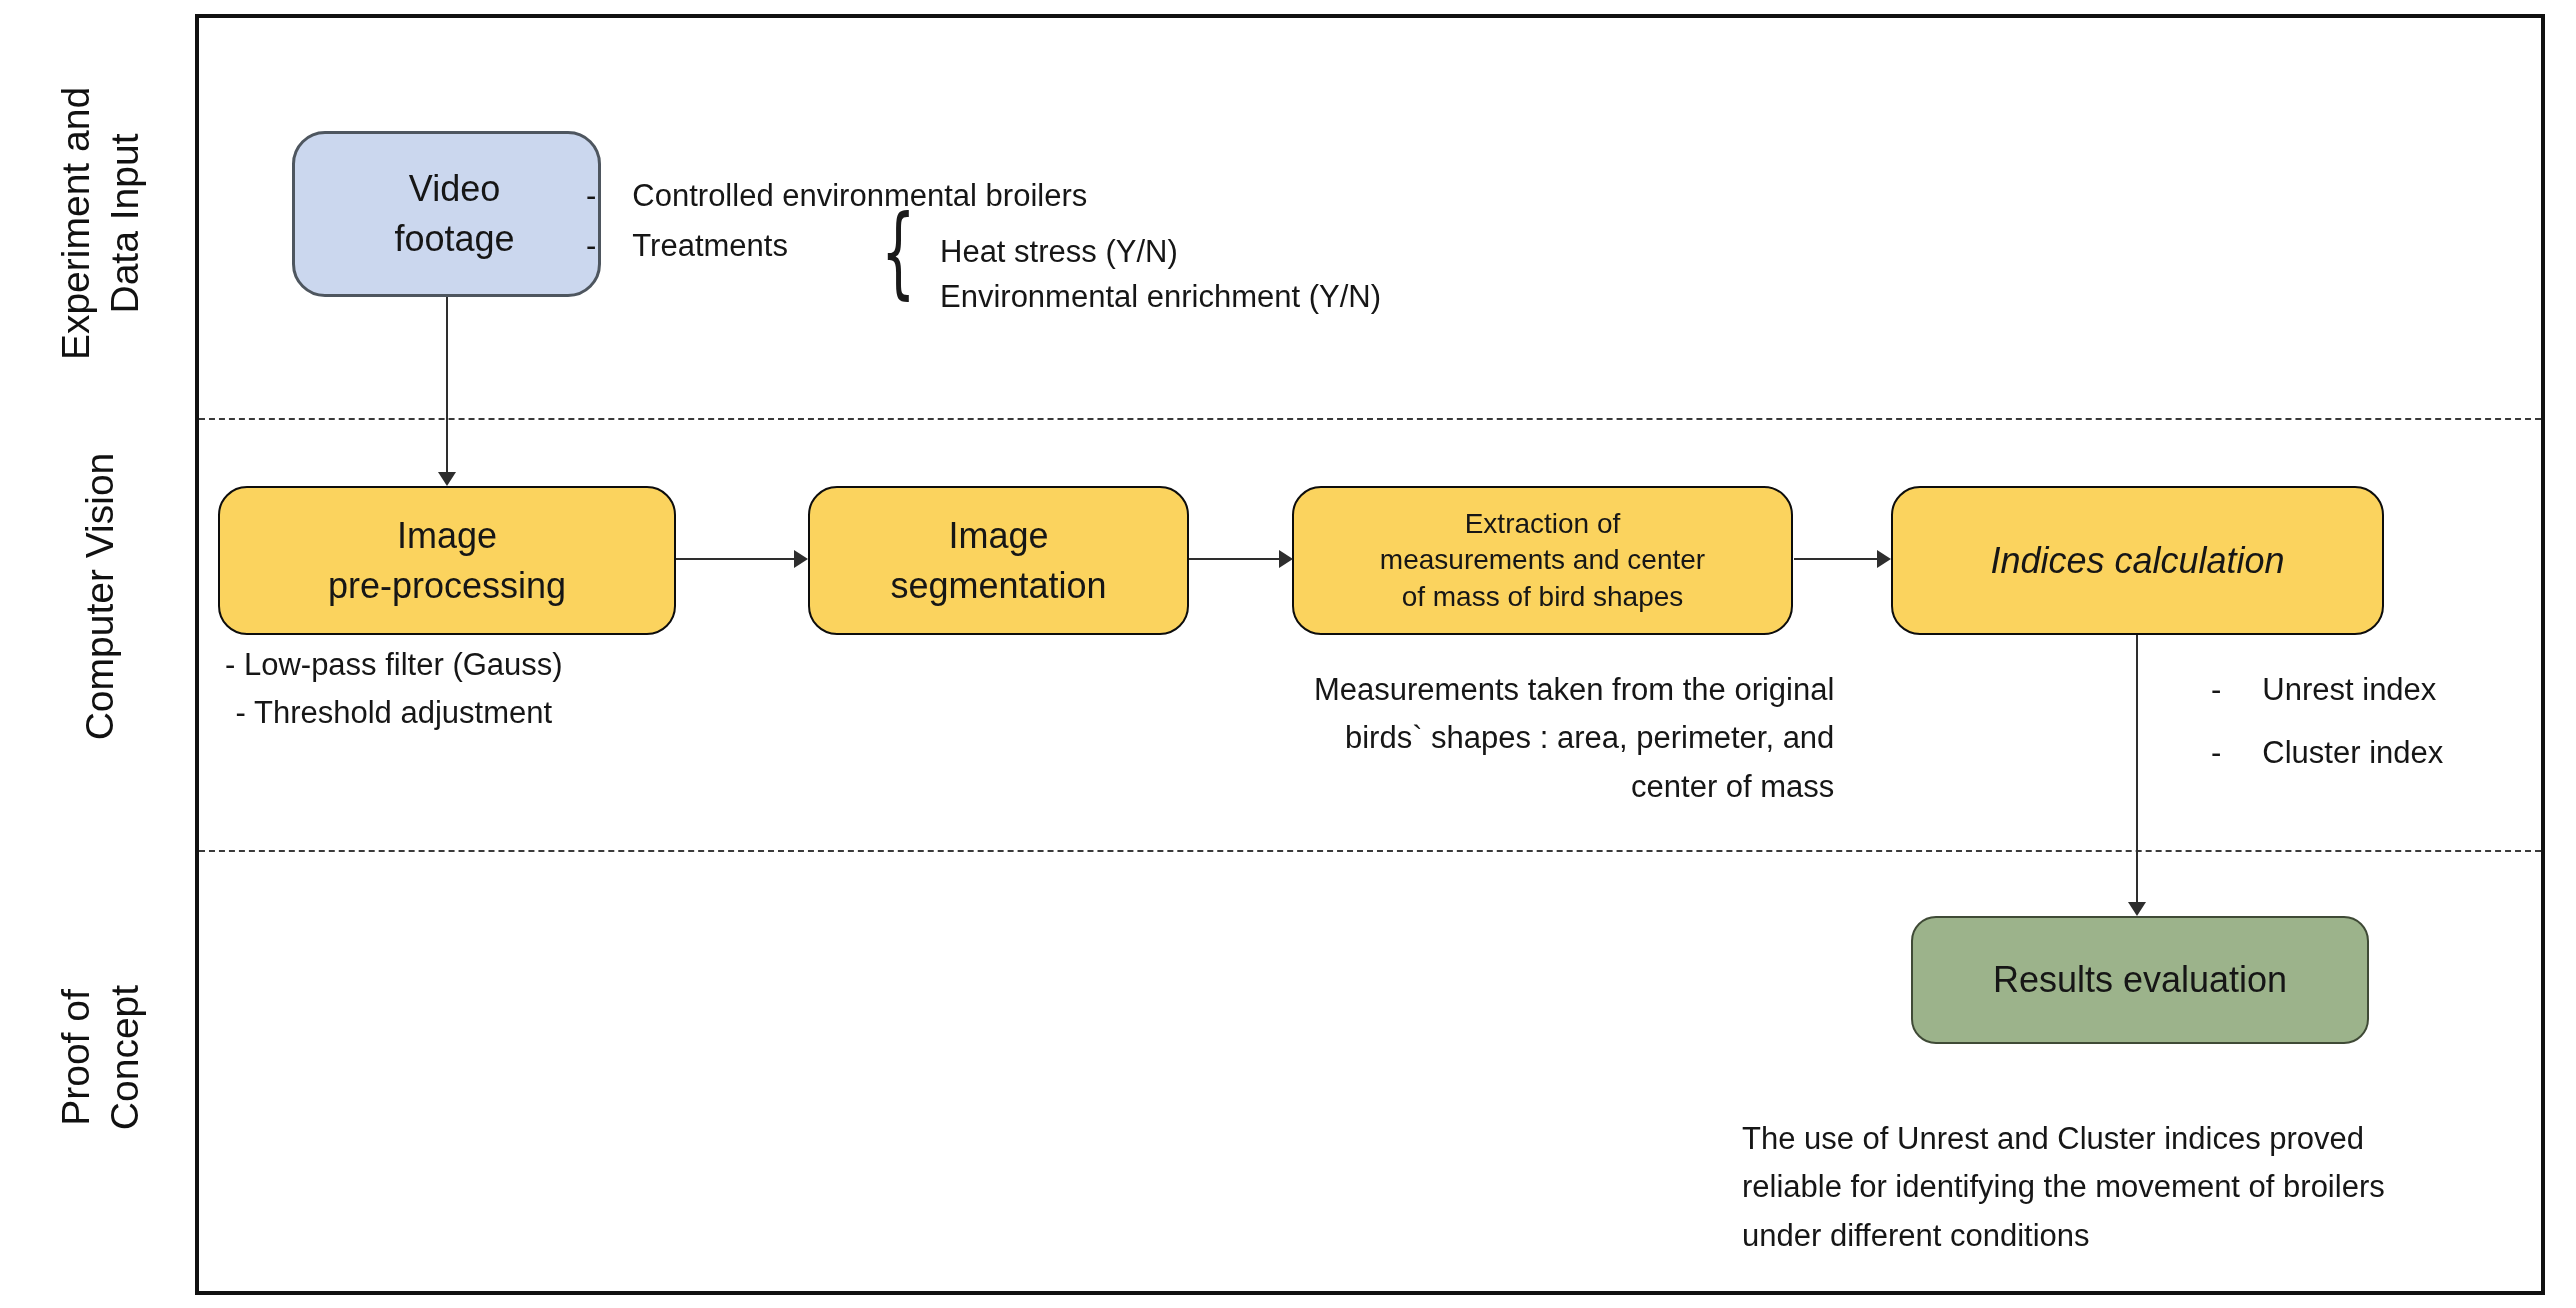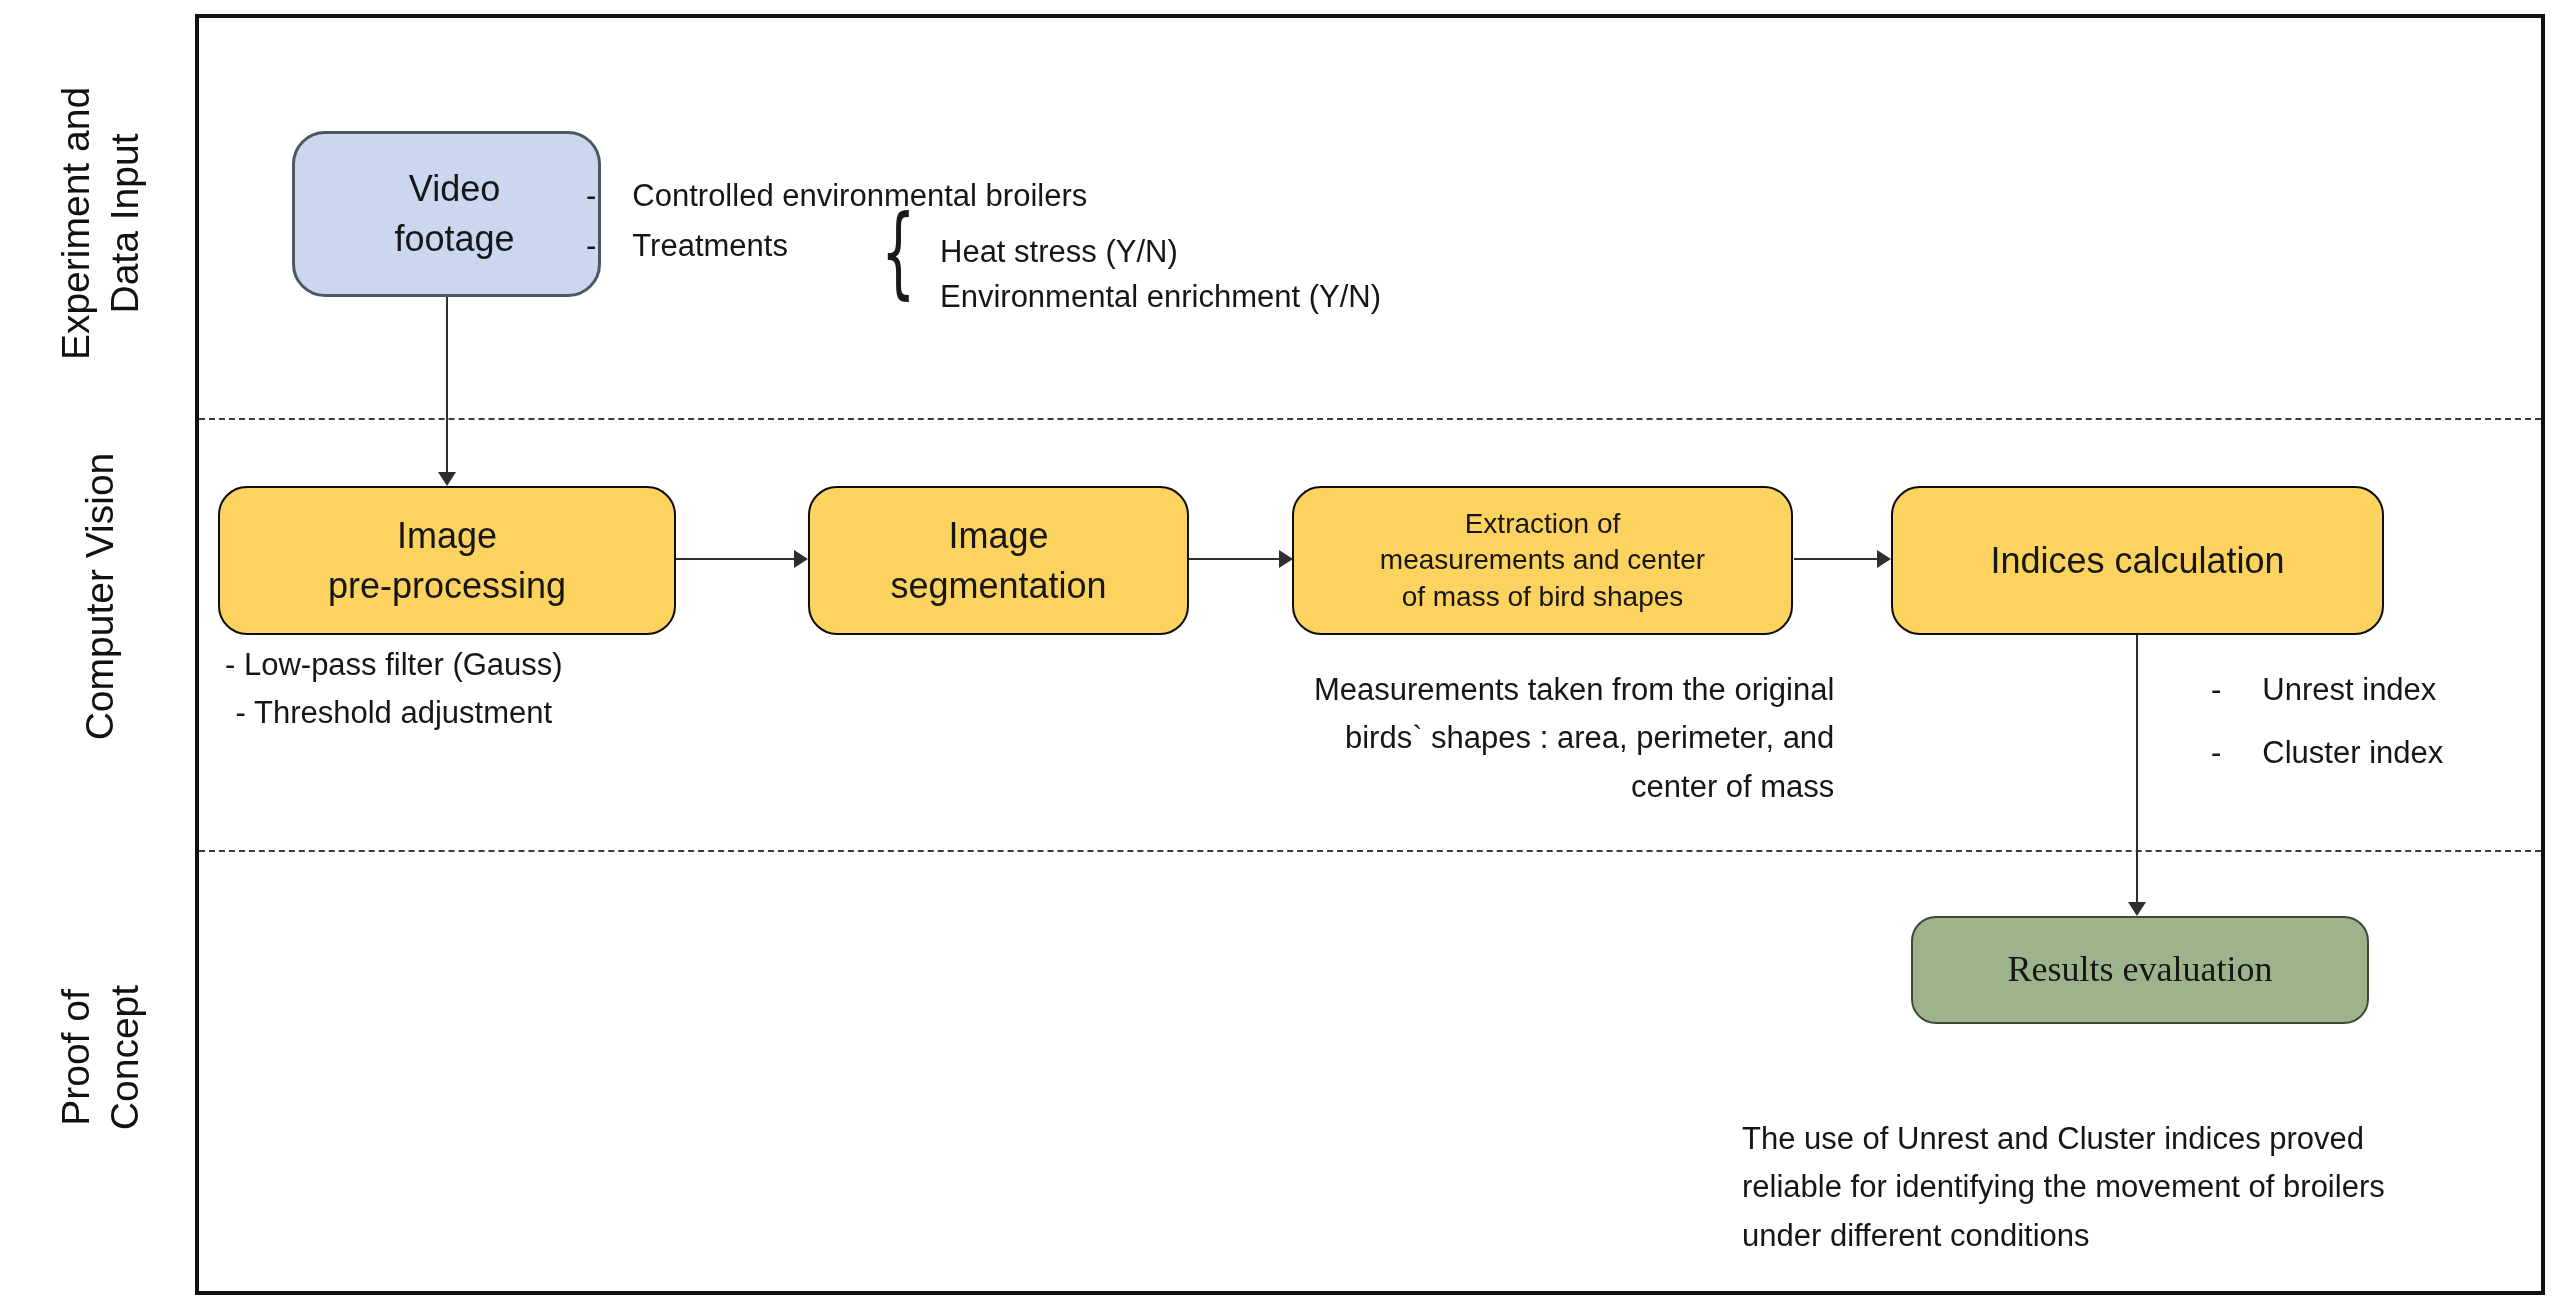--- a/index.html
+++ b/index.html
@@ -70,22 +70,22 @@
   }
   .node.green {
     background: #9cb38b;
     border: 2.3px solid #3f4a36;
     border-radius: 25px;
   }
   .video-node   { left: 292px;  top: 131px;  width: 309px; height: 166px; padding-left: 16px; }
   .box-pre      { left: 218px;  top: 486px;  width: 458px; height: 149px; }
   .box-seg      { left: 808px; top: 486px;  width: 381px; height: 149px; }
   .box-ext      { left: 1292px; top: 486px;  width: 501px; height: 149px; font-size: 28px; line-height: 1.3; }
-  .box-ind      { left: 1891px; top: 486px;  width: 493px; height: 149px; }
-  .box-results  { left: 1911px; top: 916px; width: 458px; height: 108px; font-family: Liberation Serif, serif; }
+  .box-ind      { left: 1891px; top: 486px;  width: 493px; height: 149px; font-style: italic; }
+  .box-results  { left: 1911px; top: 916px; width: 458px; height: 128px; }
 
   .note {
     position: absolute;
     font-size: 31px;
     line-height: 1.56;
     white-space: pre-line;
     color: #161616;
   }
   .bullet-row {
     display: flex;

